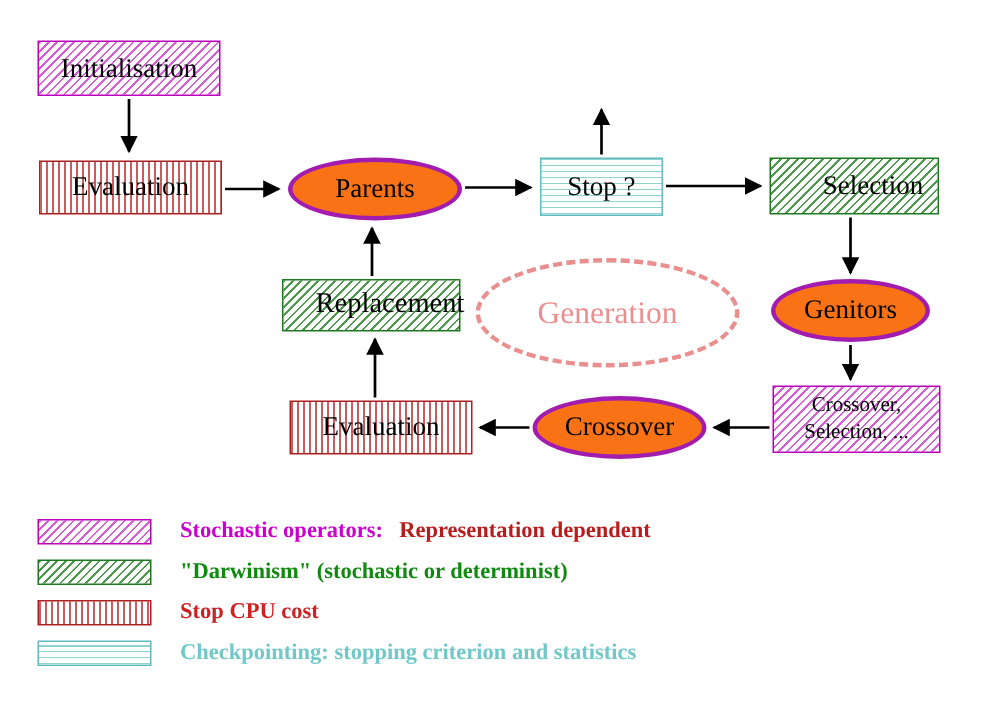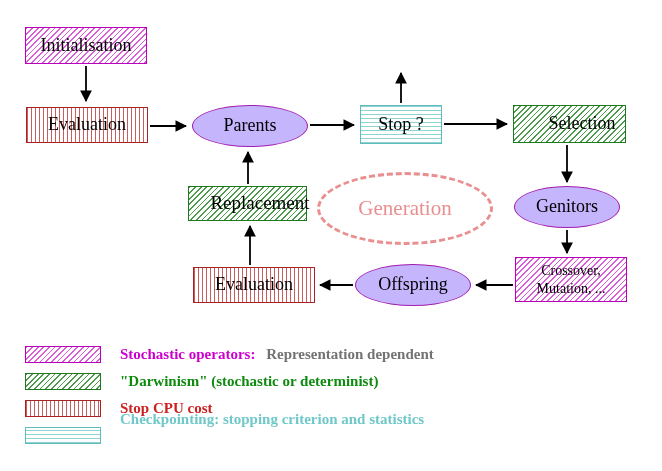--- a/index.html
+++ b/index.html
@@ -39,22 +39,22 @@
     border: 1px solid #aa2222;
     background: repeating-linear-gradient(90deg, #c95c5c 0 1.2px, #ffffff 1.2px 4px);
   }
   .hatch-cyan {
     border: 1px solid #5fbcbc;
     background: repeating-linear-gradient(0deg, #8ed2d2 0 1.2px, #ffffff 1.2px 4px);
   }
 
   .ellipse {
     border-radius: 50%;
-    background: #c4b5fd;
-    border: 1px solid #a21caf;
+    background: #f97316;
+    border: 3px solid #a21caf;
   }
 
   .generation-ellipse {
     border-radius: 50%;
     border: 3px dashed #e98f8f;
     background: transparent;
     color: #e98f8f;
     font-size: 21px;
   }
 
@@ -74,21 +74,21 @@
   }
   .legend-text {
     position: absolute;
     height: 17px;
     line-height: 17px;
     font-size: 15px;
     font-weight: bold;
     white-space: nowrap;
   }
   .c-magenta { color: #cc00cc; }
-  .c-yellow  { color: #737373; }
+  .c-yellow  { color: #b91c1c; }
   .c-green   { color: #0f8a0f; }
   .c-red     { color: #cc2222; }
   .c-cyan    { color: #70c8c8; }
   .suffix { margin-left: 7px; }
 </style>
 </head>
 <body>
 
 <div class="canvas">
 
@@ -121,26 +121,26 @@
     <span>Generation</span>
   </div>
 
   <div class="node ellipse" style="left:514px; top:186px; width:106px; height:42px;">
     <span>Genitors</span>
   </div>
 
   <div class="node hatch-magenta crossover-text" style="left:515px; top:257px; width:112px; height:45px;">
     <div>
       <div>Crossover,</div>
-      <div>Mutation, ...</div>
+      <div>Selection, ...</div>
     </div>
   </div>
 
   <div class="node ellipse" style="left:355px; top:264px; width:116px; height:42px;">
-    <span>Offspring</span>
+    <span>Crossover</span>
   </div>
 
   <div class="node hatch-red" style="left:193px; top:267px; width:122px; height:36px;">
     <span>Evaluation</span>
   </div>
 
   <div class="swatch hatch-magenta" style="left:25px; top:346px;"></div>
   <div class="swatch hatch-green" style="left:25px; top:373px;"></div>
   <div class="swatch hatch-red" style="left:25px; top:400px;"></div>
   <div class="swatch hatch-cyan" style="left:25px; top:427px;"></div>
@@ -151,21 +151,21 @@
   </div>
 
   <div class="legend-text c-green" style="left:120px; top:373px;">
     <span>"Darwinism" (stochastic or determinist)</span>
   </div>
 
   <div class="legend-text c-red" style="left:120px; top:400px;">
     <span>Stop CPU cost</span>
   </div>
 
-  <div class="legend-text c-cyan" style="left:120px; top:411px;">
+  <div class="legend-text c-cyan" style="left:120px; top:427px;">
     <span>Checkpointing: stopping criterion and statistics</span>
   </div>
 
   <svg class="arrows" width="662" height="471" viewBox="0 0 662 471">
     <defs>
       <marker id="ah" viewBox="0 0 10 10" refX="9" refY="5" markerWidth="6.5" markerHeight="6.5" orient="auto">
         <path d="M0,0 L10,5 L0,10 z" fill="#000000"></path>
       </marker>
     </defs>
     <line x1="86" y1="66" x2="86" y2="101" stroke="#000" stroke-width="1.8" marker-end="url(#ah)"></line>

